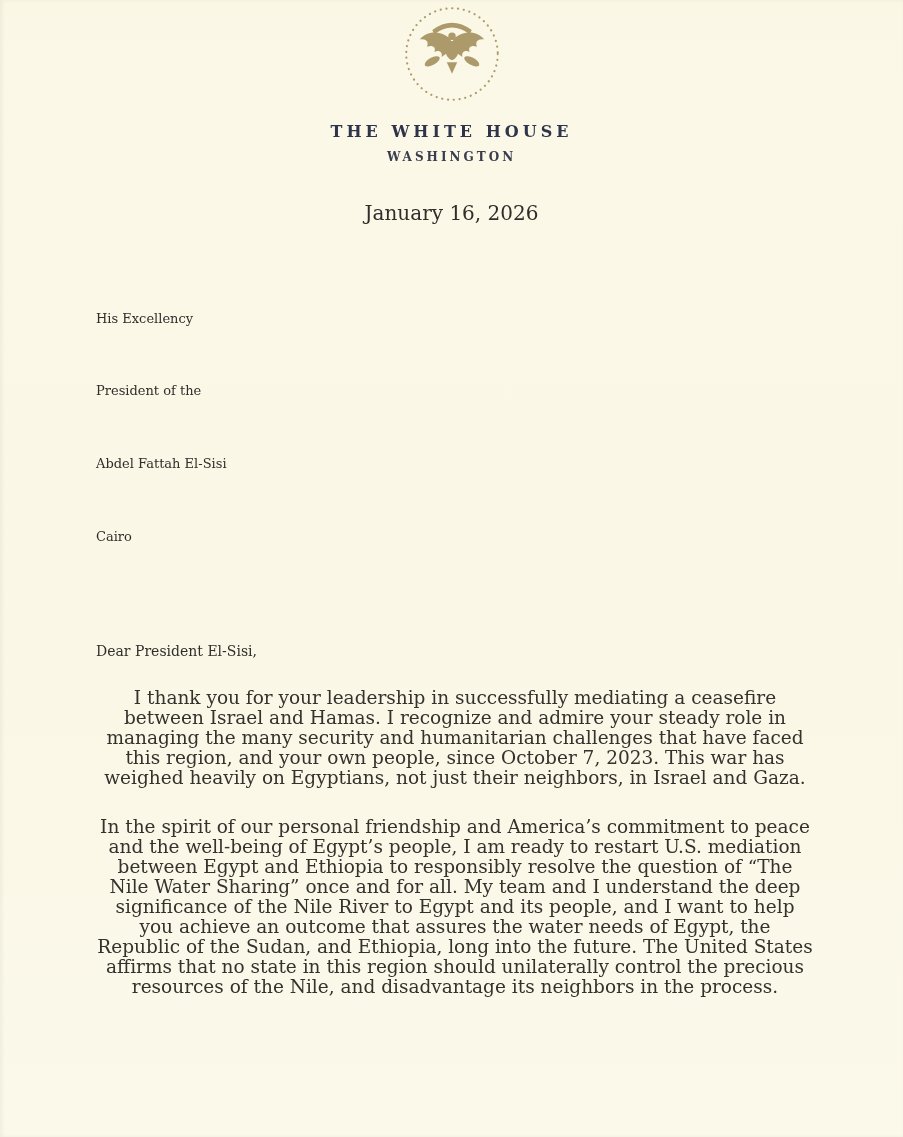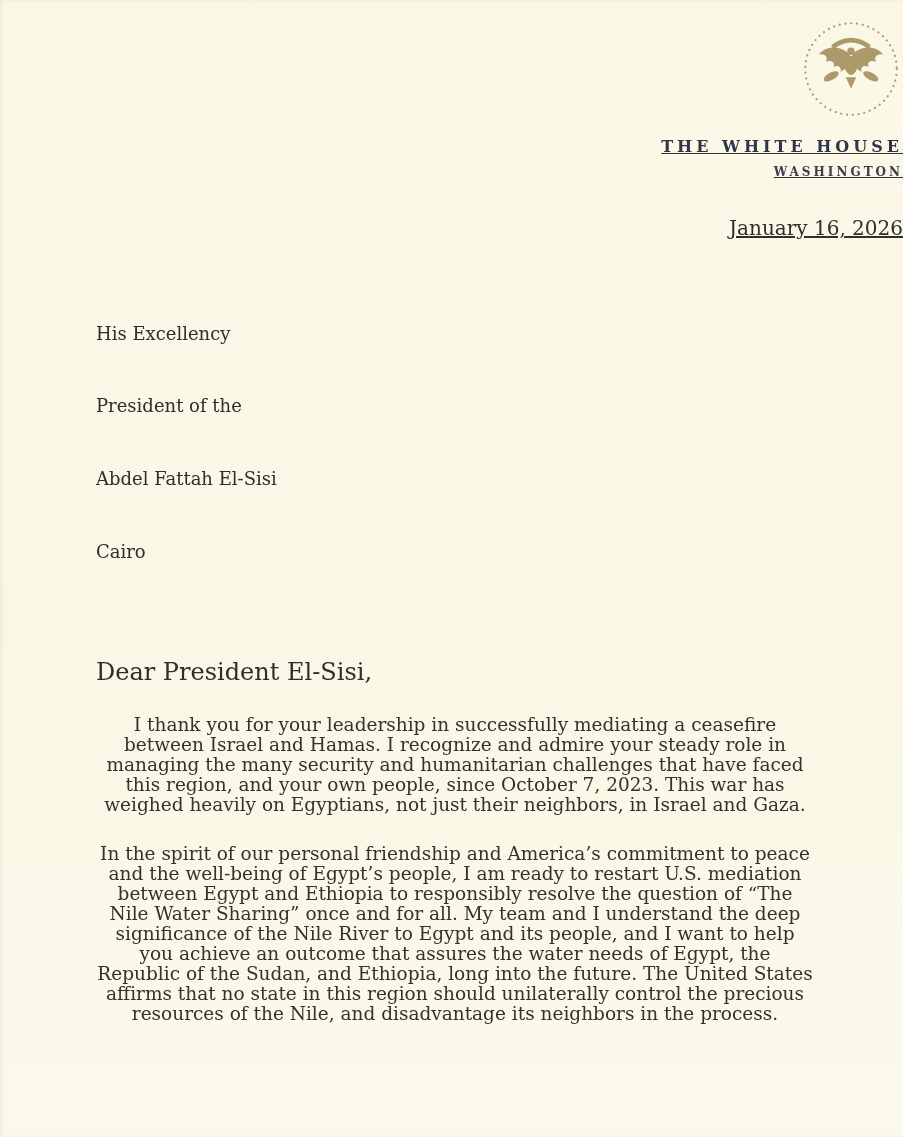--- a/index.html
+++ b/index.html
@@ -13,23 +13,21 @@
     height: 1137px;
     margin: 0 auto;
     background: #fbf8e8;
     background-image: linear-gradient(180deg, #faf7e5 0%, #fbf8e8 8%, #faf7e6 55%, #fbf9ea 100%);
     font-family: "DejaVu Serif", serif;
     color: #35332e;
     overflow: hidden;
     box-shadow: inset 2px 0 4px rgba(0,0,0,0.05);
   }
   .letterhead {
-    padding-top: 15px;
-    text-align: right;
-    text-decoration: underline;
+    text-align: center;
   }
   .seal {
     display: inline-block;
     width: 104px;
     height: 108px;
     opacity: 0.92;
   }
   .wh-title {
     margin-top: 10px;
     font-family: "DejaVu Serif", serif;
@@ -41,35 +39,34 @@
   .wh-subtitle {
     margin-top: 9px;
     font-family: "DejaVu Serif", serif;
     font-weight: bold;
     font-size: 12px;
     letter-spacing: 3px;
     color: #3a3d4e;
   }
   .date-line {
     margin-top: 37px;
-    text-align: right;
+    text-align: center;
     font-size: 20px;
     color: #2f2e2a;
-    text-decoration: underline;
   }
   .recipient {
     margin: 33px 0 0 96px;
-    font-size: 18px;
+    font-size: 13px;
     line-height: 24.3px;
     white-space: pre;
     color: #2f2e2a;
   }
   .salutation {
     margin: 45px 0 0 96px;
-    font-size: 24px;
+    font-size: 14px;
     color: #2f2e2a;
   }
   .letter-body {
     margin-left: 96px;
     width: 718px;
   }
   .letter-body p {
     margin: 29px 0 0 0;
     font-size: 18.5px;
     line-height: 20px;

